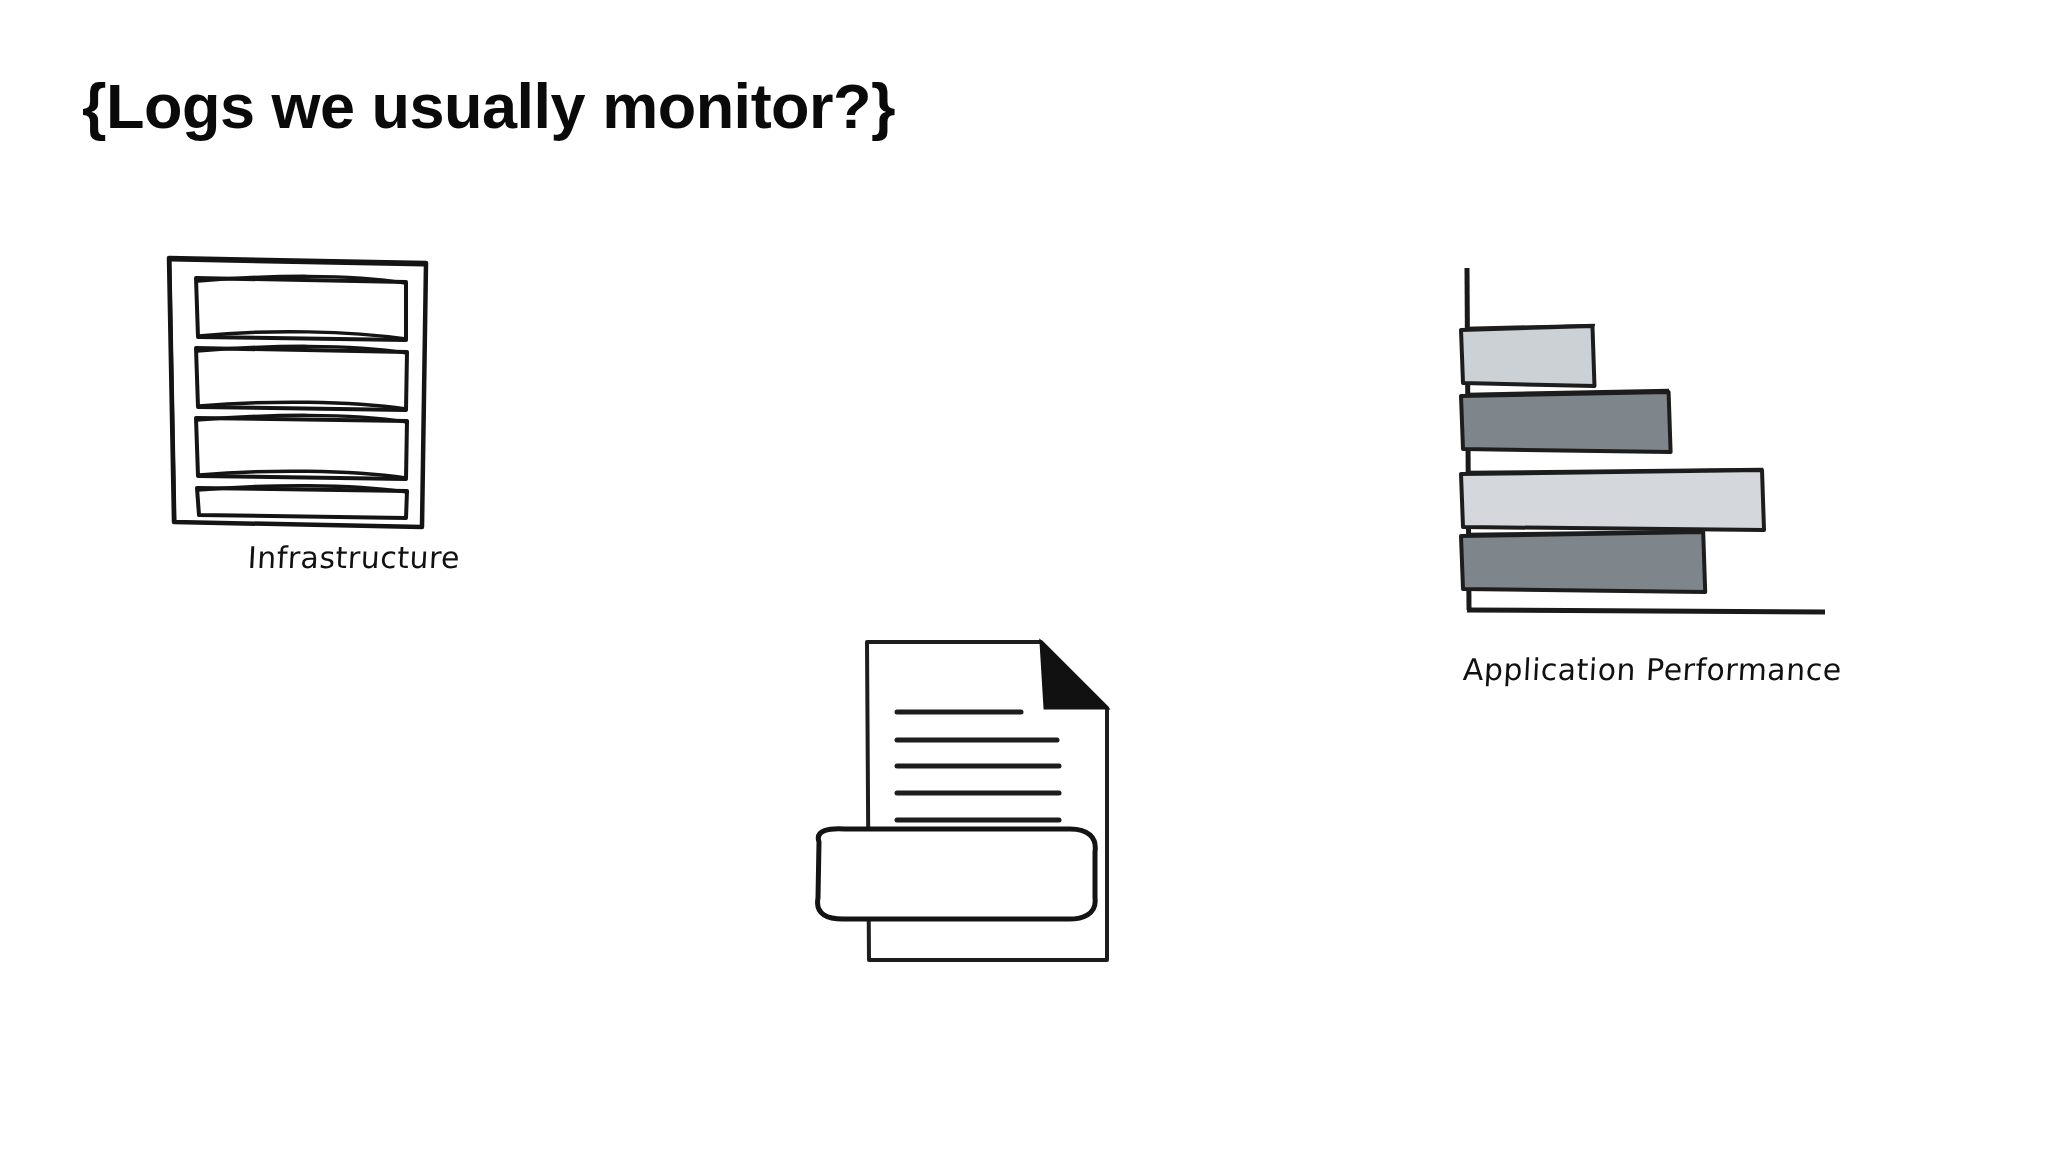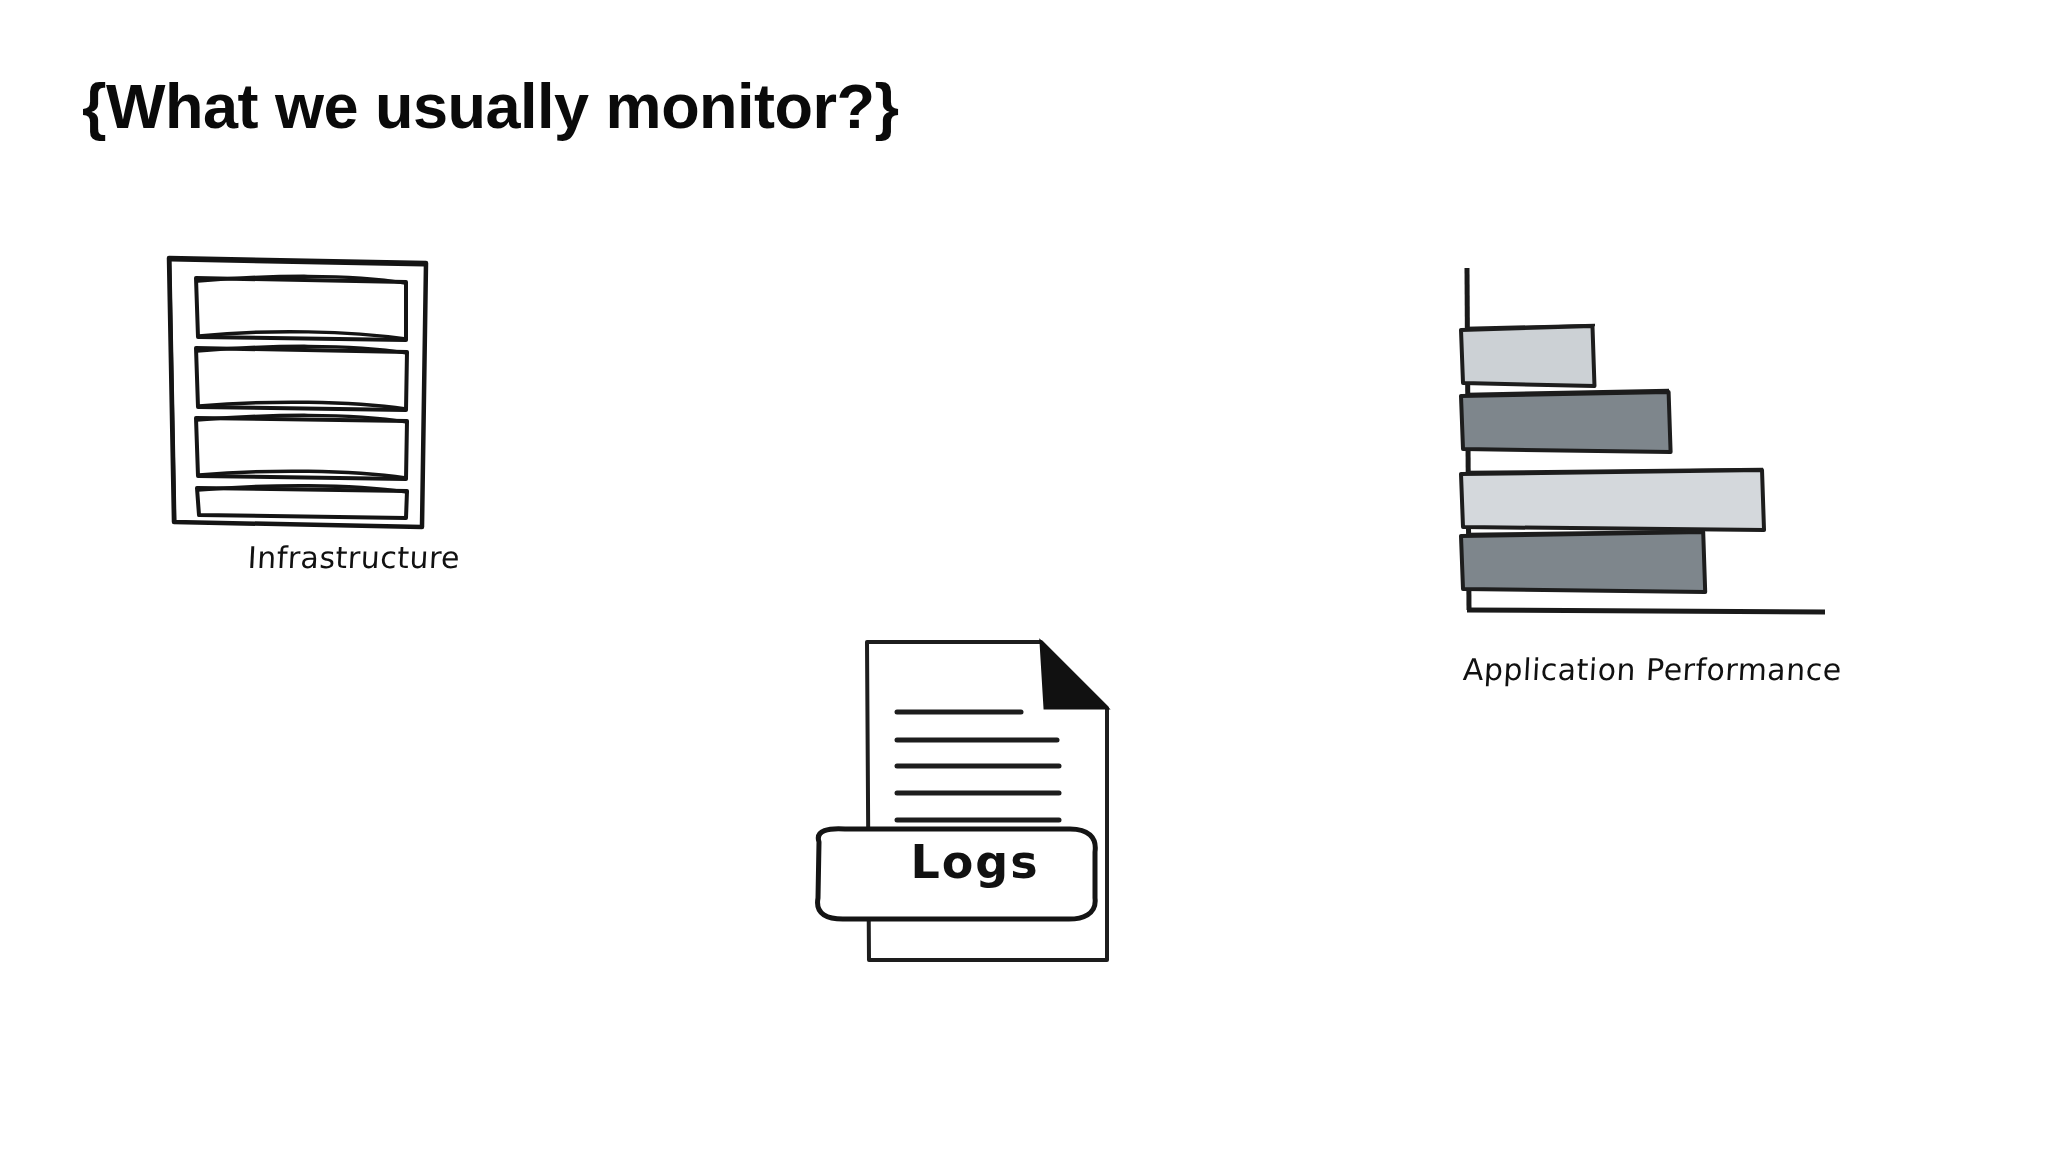--- a/index.html
+++ b/index.html
@@ -72,21 +72,21 @@
   .chart-svg { display: block; }
   #apm-caption {
     margin-top: 12px;
     text-align: left;
     margin-left: 8px;
   }
 </style>
 </head>
 <body>
 
-<div class="slide-title">{What we usually monitor?}</div>
+<div class="slide-title">{Logs we usually monitor?}</div>
 
 <div class="figure" id="infrastructure-figure">
 
   <svg class="rack-svg" width="280" height="280" viewBox="0 0 280 280">
     <g fill="none" stroke="#141414" stroke-linecap="round" stroke-linejoin="round">
 
       <path d="M9 8 L266 13 L262 277 L14 272 Z" stroke-width="4.5"></path>
       <path d="M11 10 L264 15" stroke-width="3"></path>
       <path d="M10 9 L15 271" stroke-width="3"></path>
 
@@ -126,23 +126,20 @@
       <line x1="52" y1="190" x2="214" y2="190"></line>
     </g>
   </svg>
 
   <svg width="300" height="110" viewBox="0 0 300 110" style="position:absolute; left:-40px; top:190px;">
     <path d="M14 22 C10 10, 24 8, 40 9 L262 9 C284 8, 292 18, 290 32
              L290 78 C292 94, 278 100, 260 99 L42 99
              C22 100, 10 94, 13 78 Z" fill="#ffffff" stroke="#141414" stroke-width="5" stroke-linejoin="round"></path>
   </svg>
 
-  <div style="position:absolute; left:-10px; top:205px; width:280px; text-align:center;
-              font-family:'DejaVu Sans', sans-serif; font-size:46px; font-weight:600;
-              color:#111; letter-spacing:2px;">Logs</div>
 </div>
 
 <div class="figure" id="apm-figure">
 
   <svg class="chart-svg" width="400" height="380" viewBox="0 0 400 380">
 
     <line x1="12" y1="8" x2="14" y2="350" stroke="#1a1a1a" stroke-width="5"></line>
     <line x1="12" y1="350" x2="370" y2="352" stroke="#1a1a1a" stroke-width="5"></line>
 
     <g>

